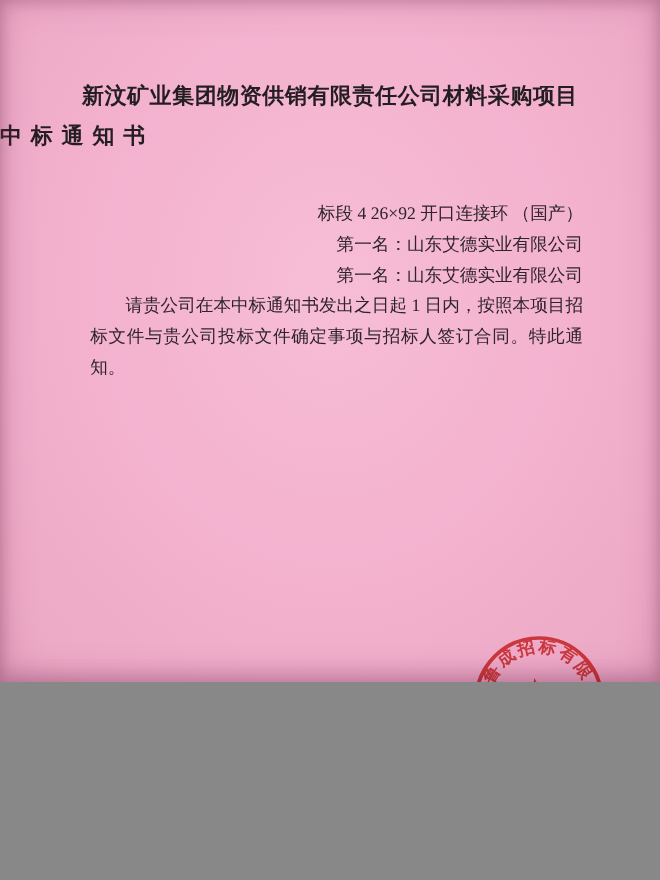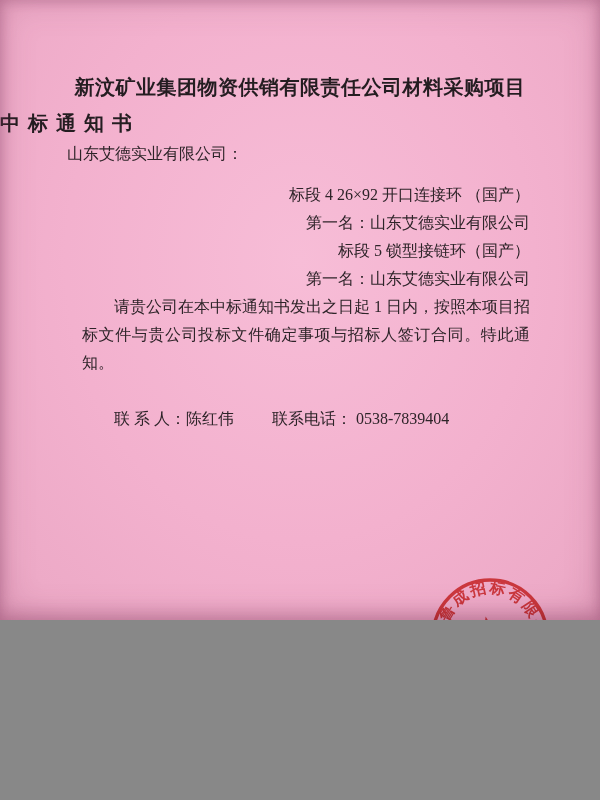--- a/index.html
+++ b/index.html
@@ -36,30 +36,27 @@
   .stamp .seal-num{font-size:6px;letter-spacing:1.1px;font-family:"DejaVu Sans Mono",monospace;}
 </style>
 </head>
 <body>
 
 <div class="page">
 
   <div class="title1">新汶矿业集团物资供销有限责任公司材料采购项目</div>
   <div class="title2">中 标 通 知 书</div>
 
-  <div class="addressee">山东艾德实业有限公司：</div>
 
   <div class="bodytext">
     <p class="lot-line">标段 4 26×92 开口连接环 （国产）</p>
     <p class="winner-line">第一名：山东艾德实业有限公司</p>
-    <p class="lot-line">标段 5 锁型接链环（国产）</p>
     <p class="winner-line">第一名：山东艾德实业有限公司</p>
     <p>请贵公司在本中标通知书发出之日起 1 日内，按照本项目招标文件与贵公司投标文件确定事项与招标人签订合同。特此通知。</p>
     <div class="gap-line"></div>
-    <p class="contact-line"><span>联 系 人：</span><span>陈红伟</span><span class="contact-phone-label">联系电话：</span> <span>0538-7839404</span></p>
   </div>
 
   <div class="agency-line">招标代理机构：（章）</div>
   <div class="date-line">2018 年 04 月 13 日</div>
 
   <div class="stamp">
     <svg viewBox="0 0 128 128">
       <circle class="seal-stroke" cx="64" cy="64" r="57" stroke-width="3.4"></circle>
       <defs>
         <path id="seal-name-arc" d="M 25.9,86 A 44,44 0 1 1 102.1,86"></path>

